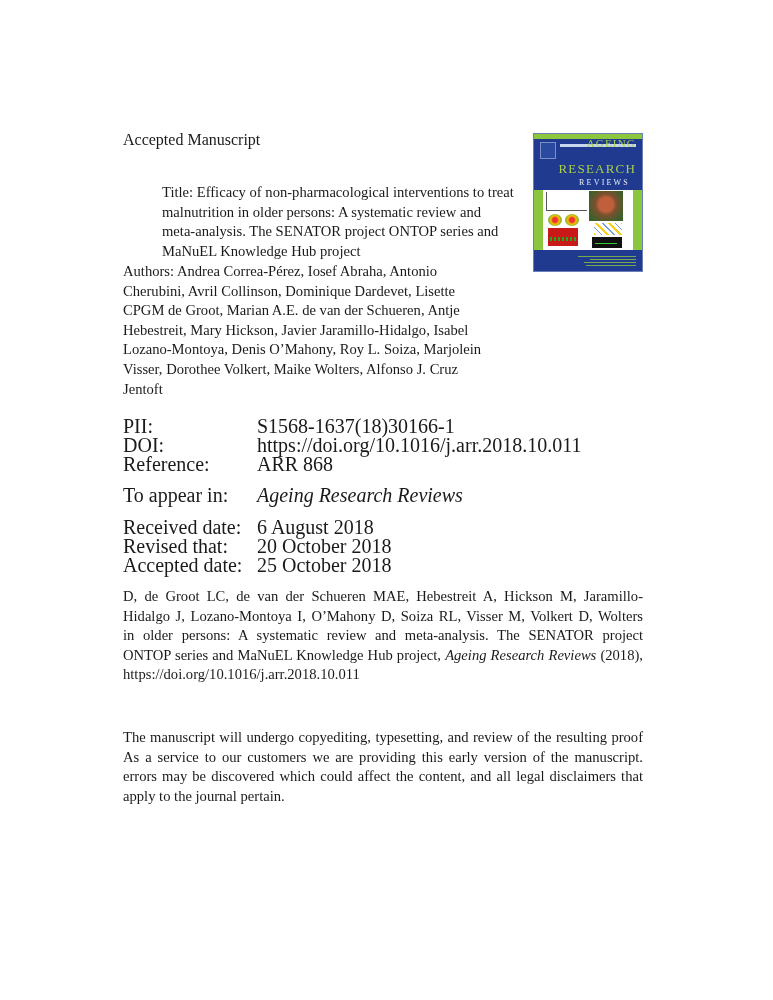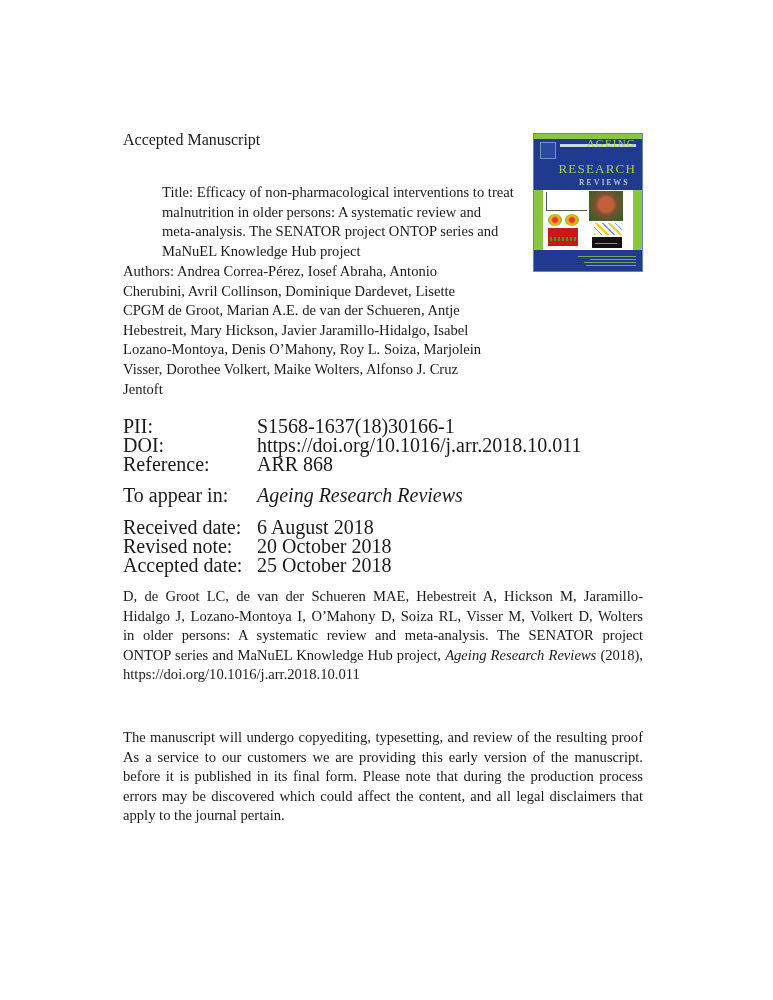--- a/index.html
+++ b/index.html
@@ -138,40 +138,39 @@
 </div>
 <div class="abs meta-row" style="top:486px">
   <span class="lbl">To appear in:</span>
   <span class="val italic">Ageing Research Reviews</span>
 </div>
 <div class="abs meta-row" style="top:518px">
   <span class="lbl">Received date:</span>
   <span class="val">6 August 2018</span>
 </div>
 <div class="abs meta-row" style="top:537px">
-  <span class="lbl">Revised note:</span>
+  <span class="lbl">Revised that:</span>
   <span class="val">20 October 2018</span>
 </div>
 <div class="abs meta-row" style="top:556px">
   <span class="lbl">Accepted date:</span>
   <span class="val">25 October 2018</span>
 </div>
 
 <div class="abs para cite-block">
   <span class="line">D, de Groot LC, de van der Schueren MAE, Hebestreit A, Hickson M, Jaramillo-</span>
   <span class="line">Hidalgo J, Lozano-Montoya I, O’Mahony D, Soiza RL, Visser M, Volkert D, Wolters</span>
   <span class="line">in older persons: A systematic review and meta-analysis. The SENATOR project</span>
   <span class="line"><span>ONTOP series and MaNuEL Knowledge Hub project, </span><span class="italic">Ageing Research Reviews</span><span> (2018),</span></span>
   <span class="line last">https://doi.org/10.1016/j.arr.2018.10.011</span>
 </div>
 
 <div class="abs para note-block">
   <span class="line">The manuscript will undergo copyediting, typesetting, and review of the resulting proof</span>
   <span class="line">As a service to our customers we are providing this early version of the manuscript.</span>
-  <span class="line">before it is published in its final form. Please note that during the production process</span>
   <span class="line">errors may be discovered which could affect the content, and all legal disclaimers that</span>
   <span class="line last">apply to the journal pertain.</span>
 </div>
 
 <div class="abs cover">
   <div class="topbar"></div>
   <div class="logo"></div>
   <div class="titlebar"></div>
   <div class="jt1">AGEING</div>
   <div class="jt2">RESEARCH</div>

